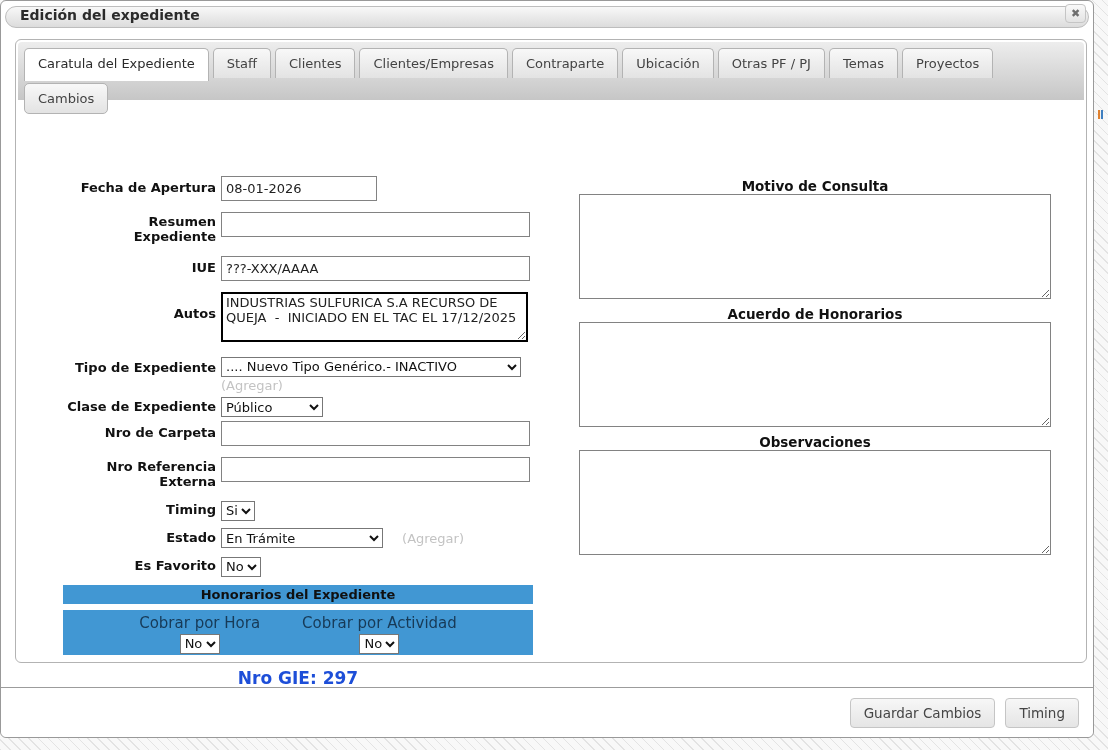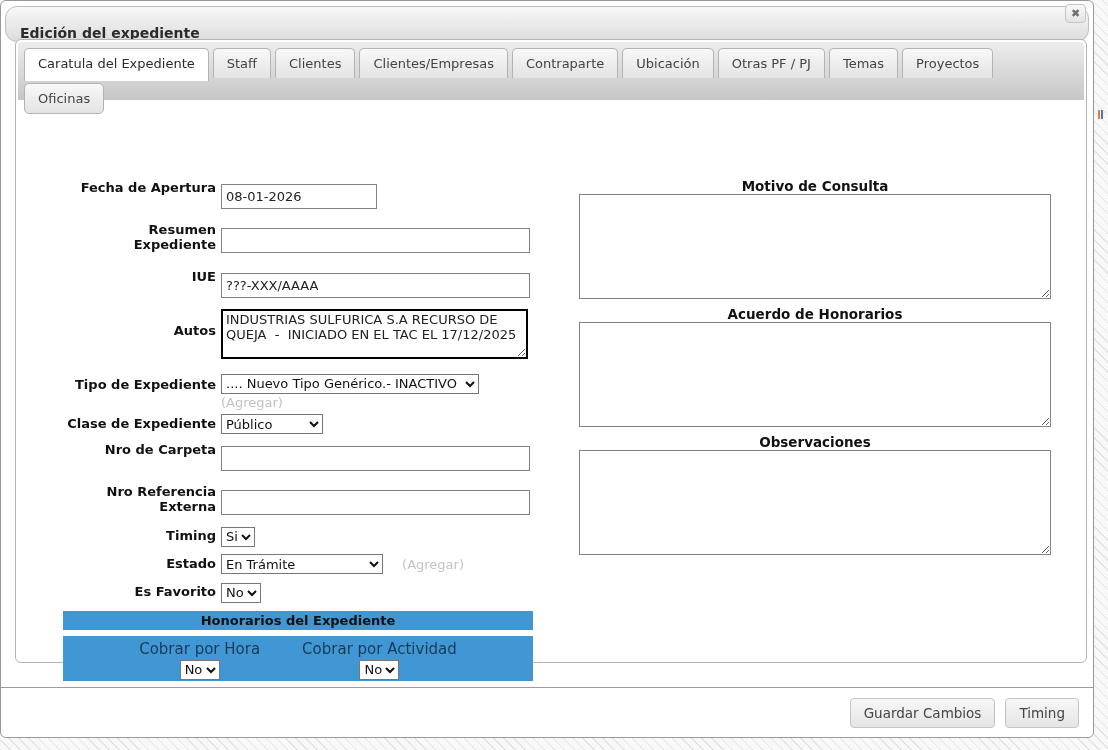--- a/index.html
+++ b/index.html
@@ -8,24 +8,24 @@
     font-family: "DejaVu Sans", "Liberation Sans", sans-serif;
     background: repeating-linear-gradient(45deg, #e3e3e3 0px, #e3e3e3 1px, #f8f8f8 1px, #f8f8f8 7px);
   }
 
   
   .dialog {
     position: absolute; left: 0; top: 0; width: 1094px; height: 738px;
     background: #fff; border: 1px solid #999; border-radius: 6px;
   }
   .titlebar {
-    position: absolute; left: 4px; top: 5px; right: 4px; height: 36px;
+    position: absolute; left: 4px; top: 5px; right: 4px; height: 22px;
     background: linear-gradient(#f8f8f8, #dcdcdc);
     border: 1px solid #bdbdbd; border-radius: 12px;
-    display: flex; align-items: flex-end;
+    display: flex; align-items: flex-start;
   }
   .titlebar .title {
     margin-left: 14px; font-size: 14px; font-weight: bold; color: #2b2b2b;
   }
   .close-btn {
     position: absolute; right: 7px; top: 3px; width: 21px; height: 19px;
     background: linear-gradient(#f9f9f9, #e3e3e3);
     border: 1px solid #c5c5c5; border-radius: 4px;
     display: flex; align-items: center; justify-content: center;
     font-size: 11px; font-weight: bold; color: #6e6e6e; cursor: pointer;
@@ -62,37 +62,37 @@
   .flbl {
     width: 165px; flex: 0 0 165px; text-align: right; padding-right: 5px;
     font-size: 13px; font-weight: bold; color: #111; padding-top: 4px;
     white-space: pre-line; line-height: 15px;
   }
   .flbl.sm { padding-top: 2px; }
   .fctl { flex: 1; }
 
   input[type="text"] {
     height: 25px; border: 1px solid #828282; background: #fff;
-    font-family: inherit; font-size: 13px; color: #222; padding: 0 4px; margin-top: 8px;
+    font-family: inherit; font-size: 13px; color: #222; padding: 0 4px;
   }
   .w-date { width: 156px; }
   .w-full { width: 309px; }
   textarea {
     font-family: inherit; font-size: 13px; color: #222;
     border: 1px solid #828282; padding: 1px 3px; resize: both;
   }
   .autos-ta {
     width: 307px; height: 50px; border: 2px solid #000; line-height: 15px;
     overflow: hidden;
   }
   select {
     font-family: inherit; font-size: 13px; color: #111; background: #fff;
     border: 1px solid #777; height: 20px;
   }
-  .sel-tipo { width: 258px; }
+  .sel-tipo { width: 300px; }
   .sel-clase { width: 102px; }
   .sel-estado { width: 162px; }
   .agregar { color: #c3c3c3; font-size: 13px; }
   .agregar.below { display: block; margin-top: 1px; }
   .agregar.inline { margin-left: 14px; }
 
   .mb11 { margin-bottom: 11px; }
   .mb12 { margin-bottom: 12px; }
   .mb10 { margin-bottom: 10px; }
   .mb9  { margin-bottom: 4px; }
@@ -154,21 +154,21 @@
     <span class="title">Edición del expediente</span>
   </div>
   <div class="close-btn">✖</div>
 
   <div class="tabs-widget">
     <div class="tab-nav">
       <div class="tab-row">
         <span class="tab active">Caratula del Expediente</span><span class="tab">Staff</span><span class="tab">Clientes</span><span class="tab">Clientes/Empresas</span><span class="tab">Contraparte</span><span class="tab">Ubicación</span><span class="tab">Otras PF / PJ</span><span class="tab">Temas</span><span class="tab">Proyectos</span>
       </div>
       <div class="tab-row tab-row2">
-        <span class="tab">Oficinas</span>
+        <span class="tab">Cambios</span>
       </div>
     </div>
 
     <div class="col-left">
 
       <div class="frow mb11">
         <div class="flbl">Fecha de Apertura</div>
         <div class="fctl"><input type="text" class="w-date" value="08-01-2026" style=""></div>
       </div>
 

